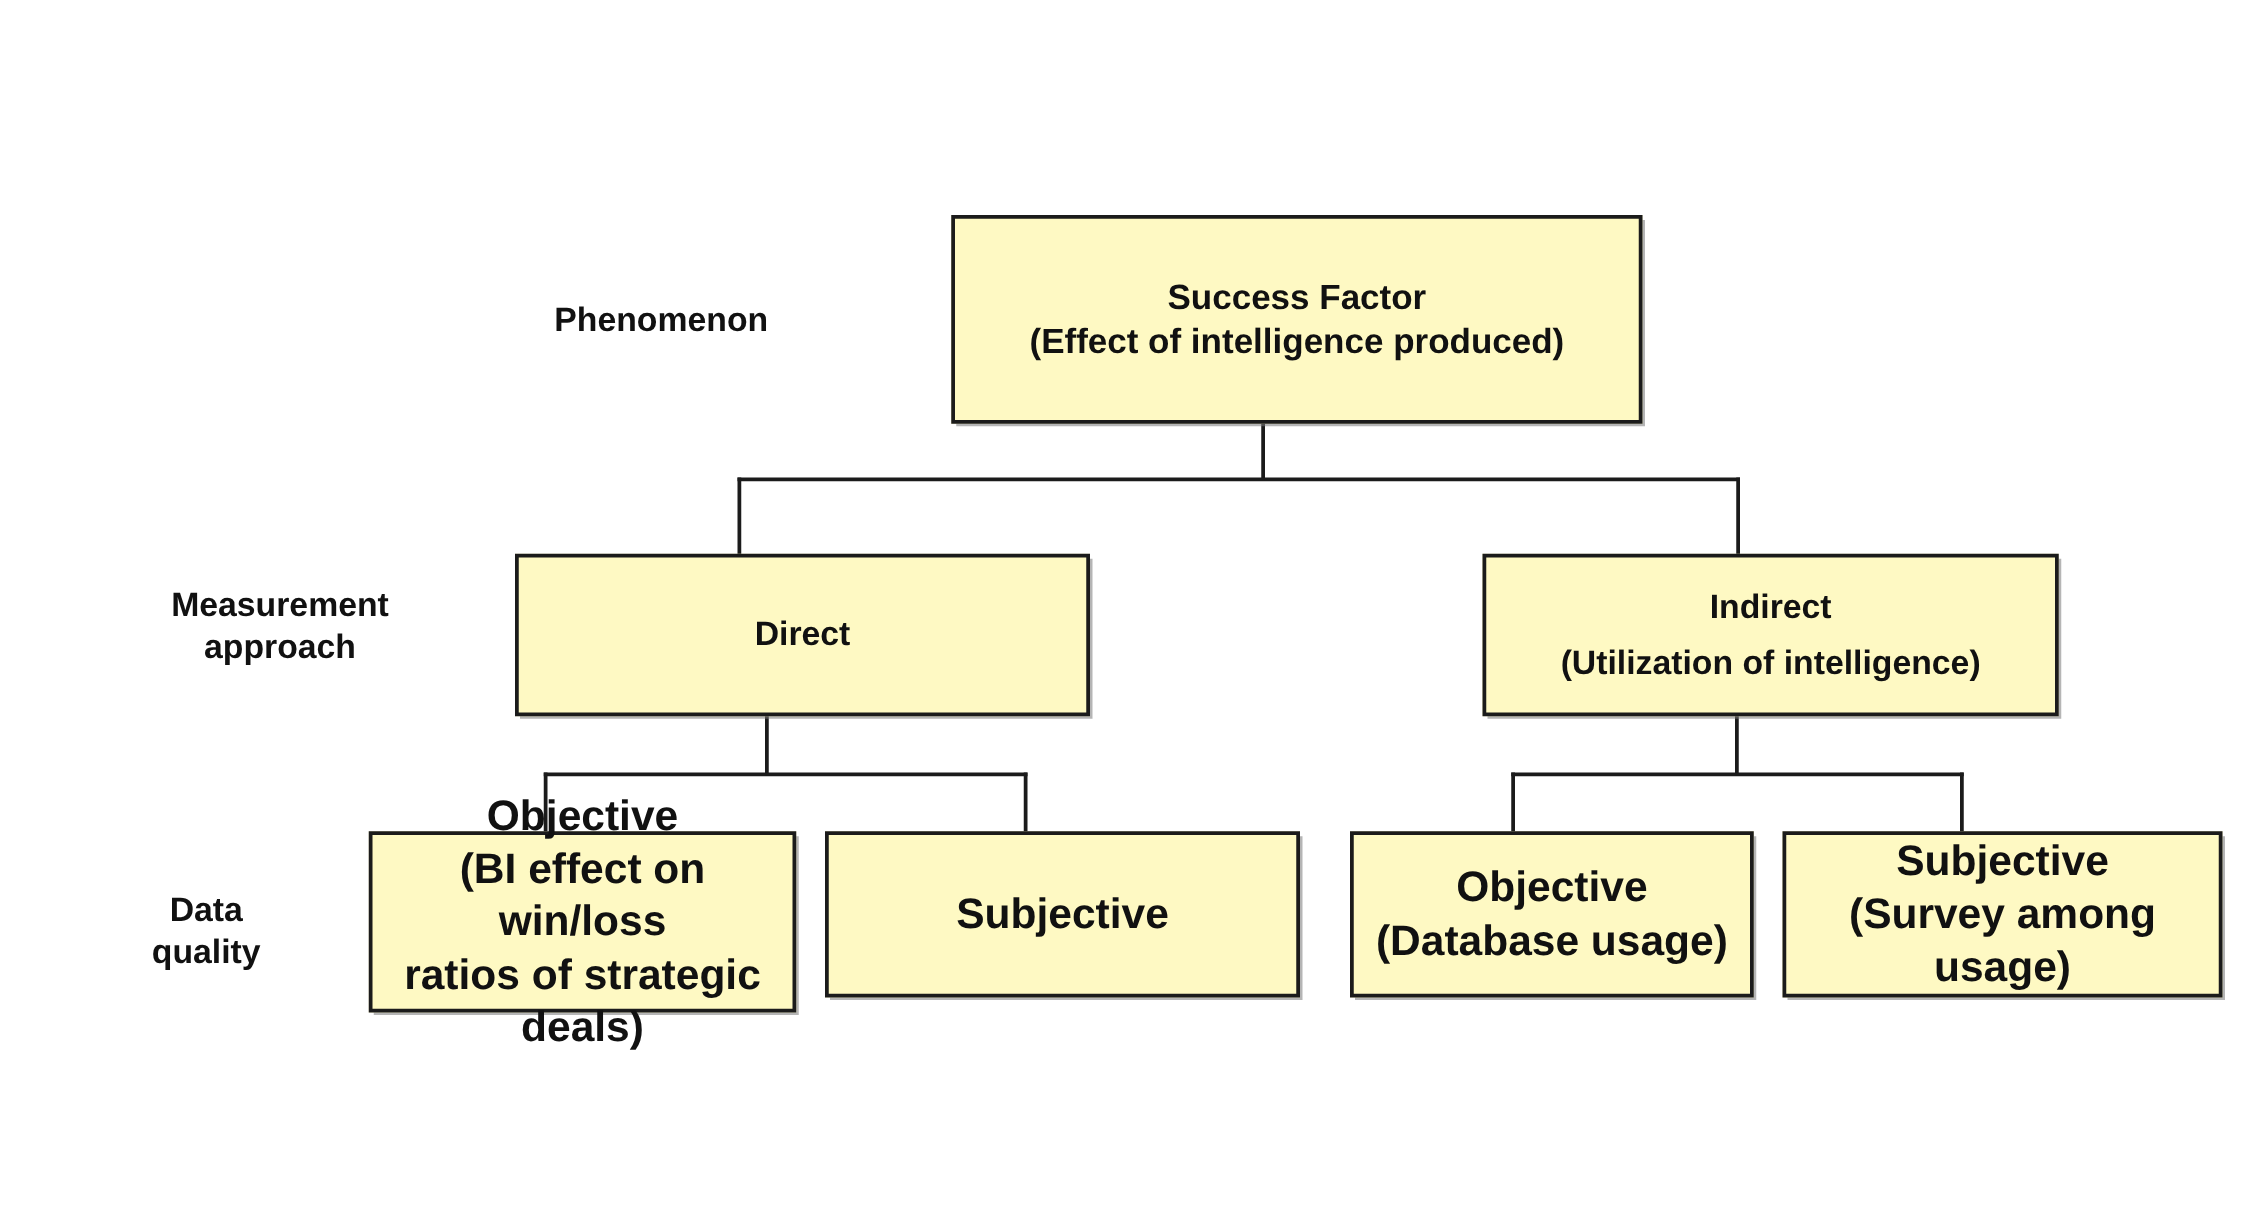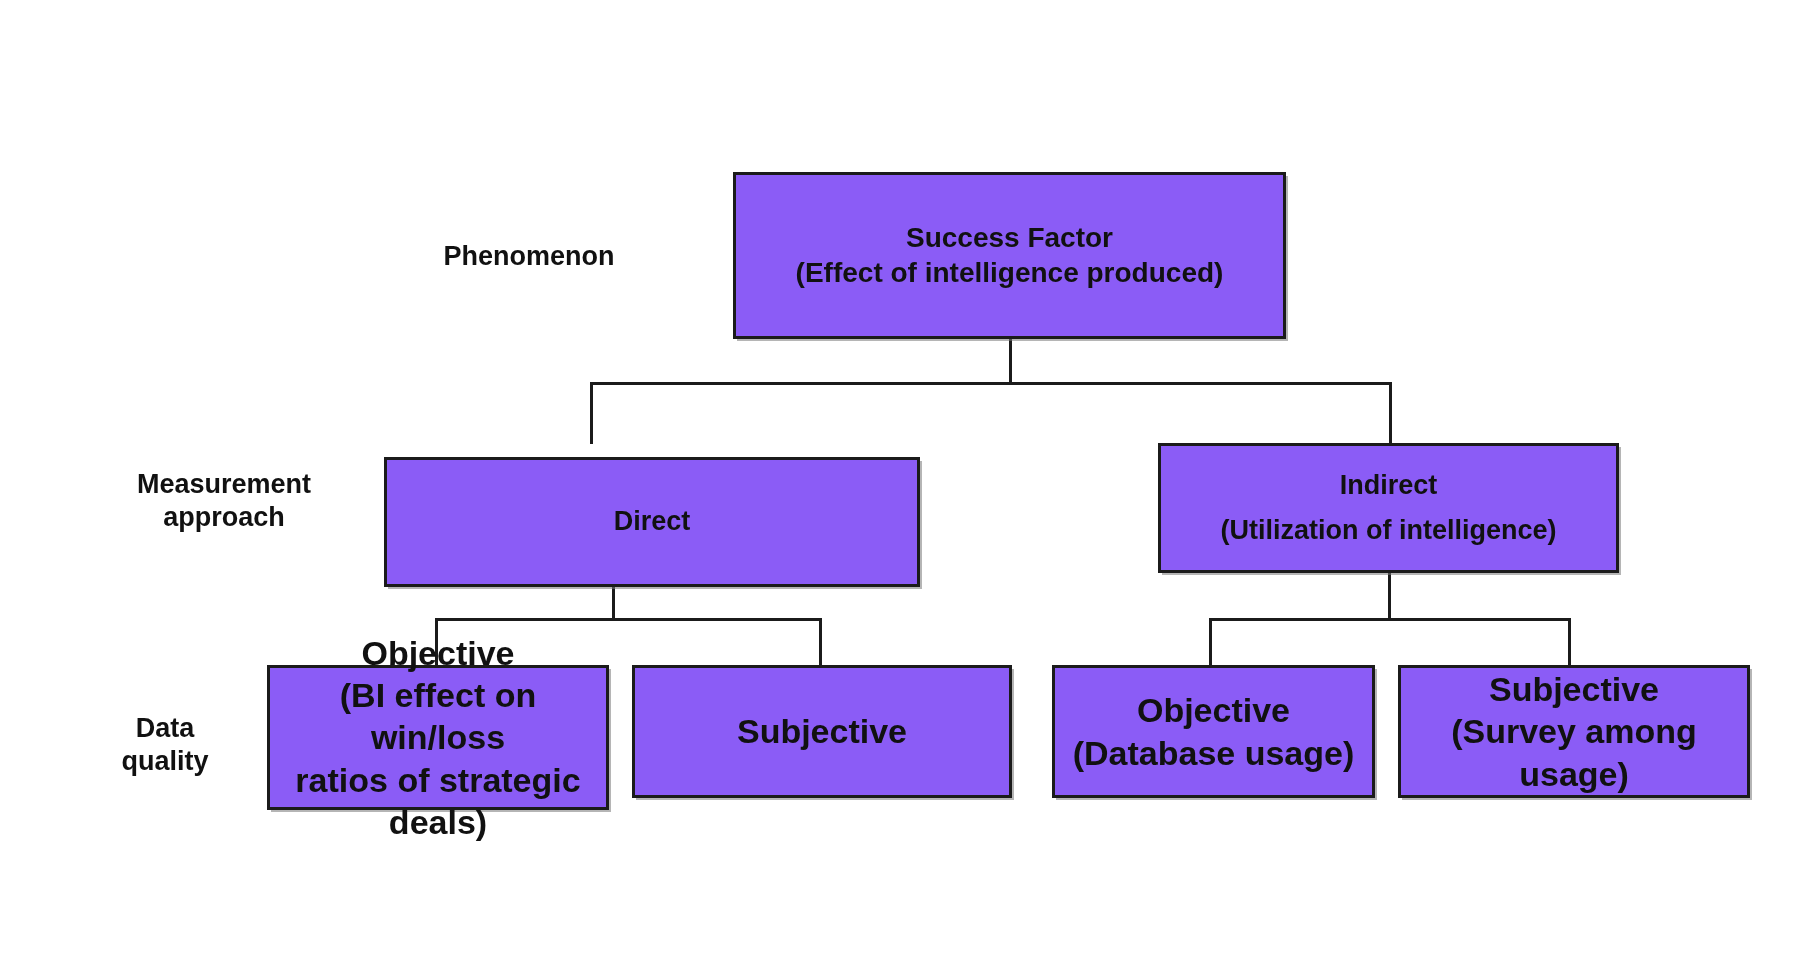--- a/index.html
+++ b/index.html
@@ -28,30 +28,31 @@
     line-height: 1.22;
     text-align: center;
     color: #111111;
     white-space: pre-line;
   }
 
   
   .node {
     position: absolute;
     box-sizing: border-box;
-    background: #8b5cf6;
+    background: #fef9c3;
     border: 3px solid #1b1b1b;
     display: flex;
     flex-direction: column;
     align-items: center;
     justify-content: center;
     text-align: center;
     font-weight: bold;
     color: #111111;
     box-shadow: 3px 3px 0 -1px rgba(120,120,120,0.55);
+    margin-left: 28px;
   }
   .node .title {
     font-size: 27px;
     line-height: 1.24;
     white-space: pre-line;
   }
   .node .sub {
     font-size: 27px;
     line-height: 1.24;
     white-space: pre-line;
@@ -99,21 +100,21 @@
 
   <div class="conn h" style="left:1209px; top:618px; width:362px;"></div>
   <div class="conn v" style="left:1209px; top:618px; height:48px;"></div>
   <div class="conn v" style="left:1568px; top:618px; height:48px;"></div>
 
   <div class="node level1" style="left:733px; top:172px; width:553px; height:167px;">
     <div class="title">Success Factor</div>
     <div class="sub">(Effect of intelligence produced)</div>
   </div>
 
-  <div class="node level2" style="left:384px; top:457px; width:536px; height:130px;">
+  <div class="node level2" style="left:384px; top:443px; width:460px; height:130px;">
     <div class="title">Direct</div>
   </div>
 
   <div class="node level2" style="left:1158px; top:443px; width:461px; height:130px;gap:12px;">
     <div class="title">Indirect</div>
     <div class="sub">(Utilization of intelligence)</div>
   </div>
 
   <div class="node level3" style="left:267px; top:665px; width:342px; height:145px;">
     <div class="title">Objective</div>

